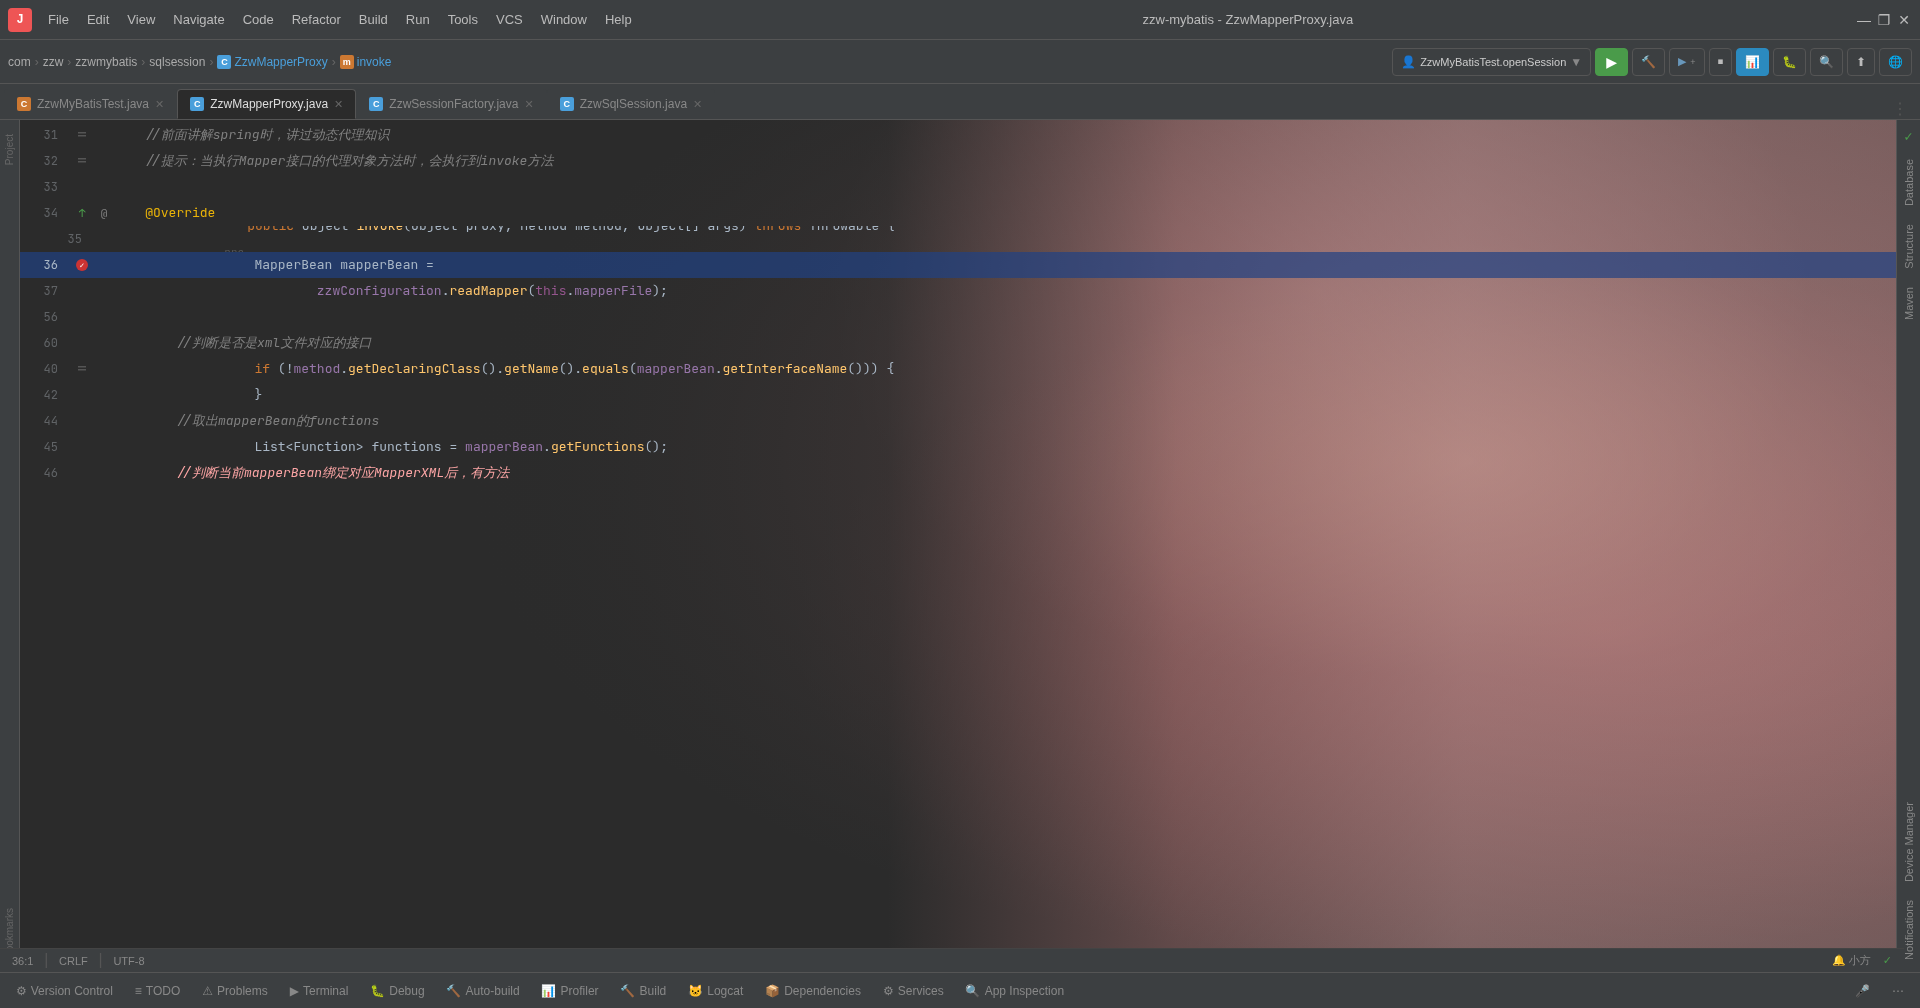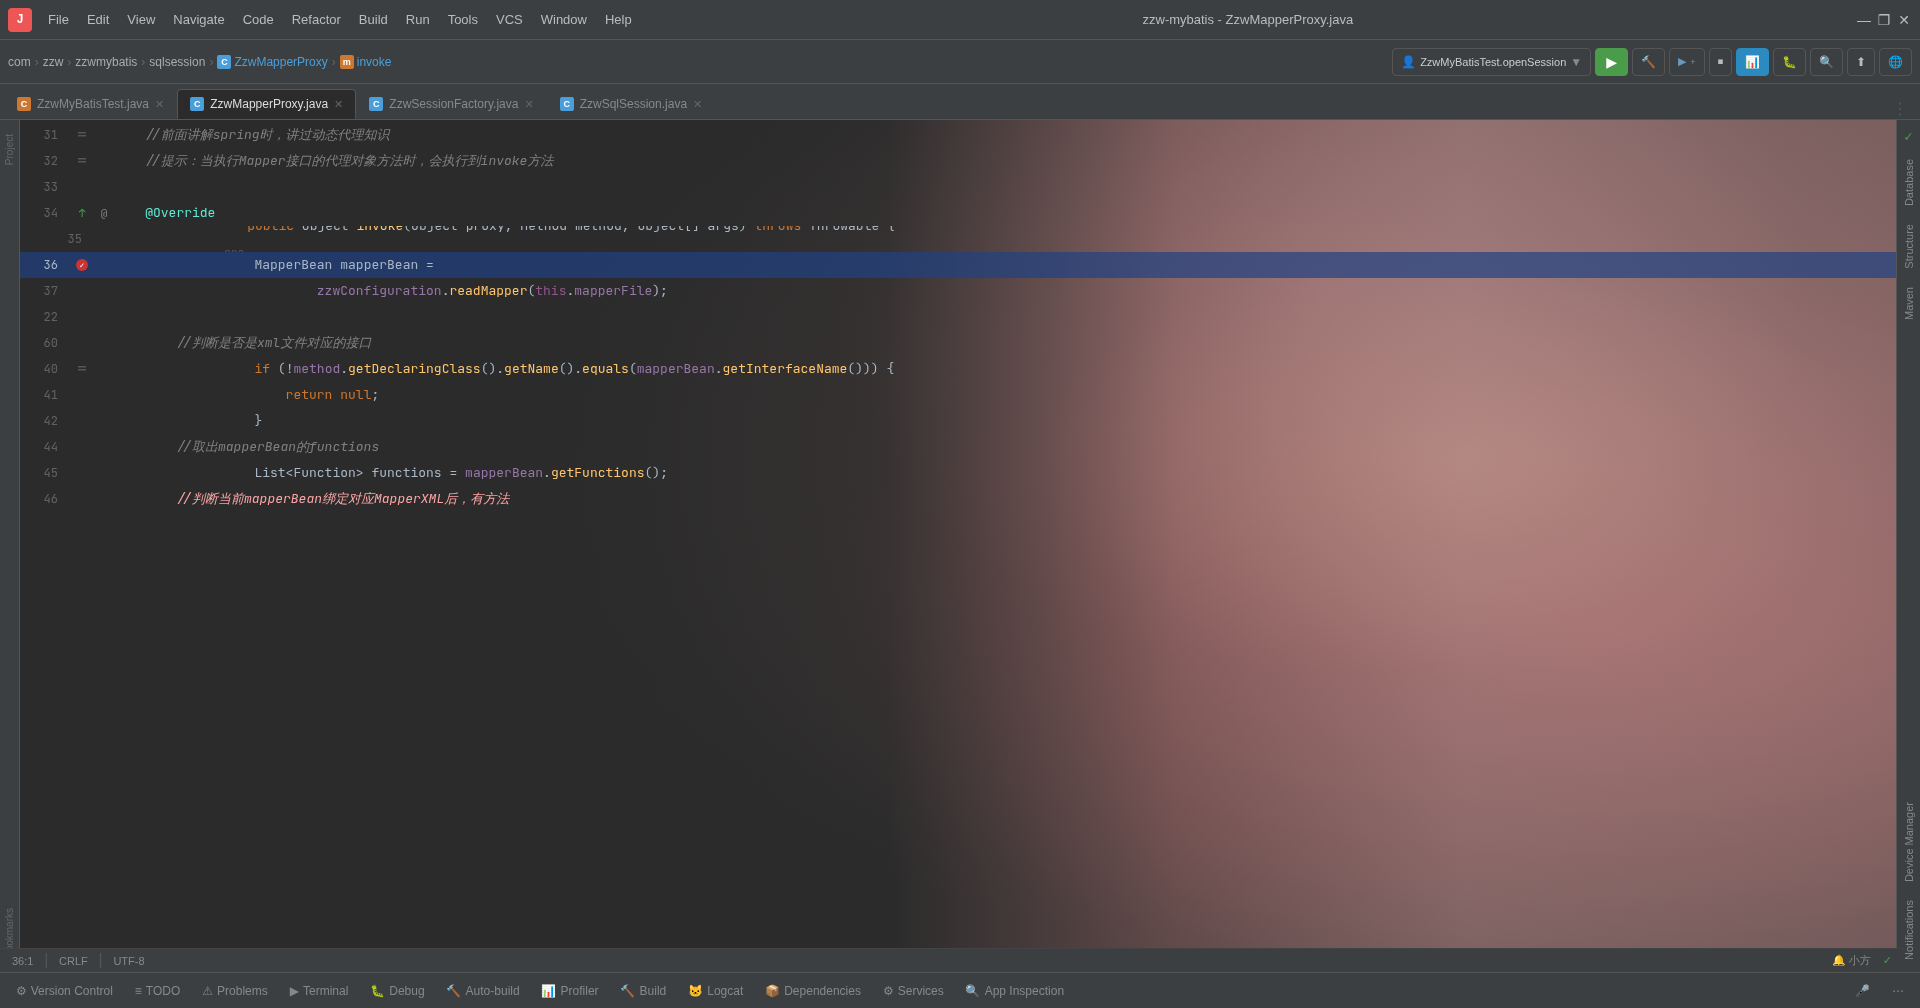--- a/index.html
+++ b/index.html
@@ -447,21 +447,21 @@
       </div>
 
       <div class="code-line">
         <span class="line-num">34</span>
         <span class="gutter-mark">
           <span style="color:#4a9b4a;font-size:11px;">↑</span>
         </span>
         <span class="fold-gutter">
           <span style="color:#808080;font-size:11px;">@</span>
         </span>
-        <span style="color:#5eead4;">&nbsp;&nbsp;&nbsp;&nbsp;@Override</span>
+        <span style="color:#eab308;">&nbsp;&nbsp;&nbsp;&nbsp;@Override</span>
       </div>
 
       <div class="code-line" style="flex-wrap:nowrap;overflow:hidden;padding-left:24px;">
         <span class="line-num">35</span>
         <span class="gutter-mark"></span>
         <span class="fold-gutter"></span>
         <span>
           &nbsp;&nbsp;&nbsp;&nbsp;<span style="color:#cc7832;">public</span> <span style="color:#a9b7c6;">Object</span> <span style="color:#ffc66d;">invoke</span><span style="color:#a9b7c6;">(</span><span style="color:#a9b7c6;">Object</span> <span style="color:#a9b7c6;">proxy</span><span style="color:#a9b7c6;">, </span><span style="color:#a9b7c6;">Method</span> <span style="color:#a9b7c6;">method</span><span style="color:#a9b7c6;">, </span><span style="color:#a9b7c6;">Object</span><span style="color:#a9b7c6;">[]</span> <span style="color:#a9b7c6;">args</span><span style="color:#a9b7c6;">)</span> <span style="color:#cc7832;">throws</span> <span style="color:#a9b7c6;">Throwable</span> <span style="color:#a9b7c6;">{</span>
           <span style="color:#555;font-style:italic;font-size:11px;margin-left:8px;">pro...</span>
         </span>
@@ -483,21 +483,21 @@
       <div class="code-line">
         <span class="line-num">37</span>
         <span class="gutter-mark"></span>
         <span class="fold-gutter"></span>
         <span>
           &nbsp;&nbsp;&nbsp;&nbsp;&nbsp;&nbsp;&nbsp;&nbsp;&nbsp;&nbsp;&nbsp;&nbsp;&nbsp;&nbsp;&nbsp;&nbsp;<span style="color:#9876aa;">zzwConfiguration</span><span style="color:#a9b7c6;">.</span><span style="color:#ffc66d;">readMapper</span><span style="color:#a9b7c6;">(</span><span style="color:#94558d;">this</span><span style="color:#a9b7c6;">.</span><span style="color:#9876aa;">mapperFile</span><span style="color:#a9b7c6;">);</span>
         </span>
       </div>
 
       <div class="code-line">
-        <span class="line-num">22</span>
+        <span class="line-num">56</span>
         <span class="gutter-mark"></span>
         <span class="fold-gutter"></span>
         <span>&nbsp;</span>
       </div>
 
       <div class="code-line">
         <span class="line-num">60</span>
         <span class="gutter-mark"></span>
         <span class="fold-gutter"></span>
         <span style="color:#808080;font-style:italic;">&nbsp;&nbsp;&nbsp;&nbsp;&nbsp;&nbsp;&nbsp;&nbsp;//判断是否是xml文件对应的接口</span>
@@ -510,28 +510,20 @@
               <rect x="4" y="5" width="8" height="1.5" fill="#555"></rect>
               <rect x="4" y="8" width="8" height="1.5" fill="#555"></rect>
             </svg>
         </span>
         <span class="fold-gutter"></span>
         <span>
           &nbsp;&nbsp;&nbsp;&nbsp;&nbsp;&nbsp;&nbsp;&nbsp;<span style="color:#cc7832;">if</span> <span style="color:#a9b7c6;">(!</span><span style="color:#9876aa;">method</span><span style="color:#a9b7c6;">.</span><span style="color:#ffc66d;">getDeclaringClass</span><span style="color:#a9b7c6;">().</span><span style="color:#ffc66d;">getName</span><span style="color:#a9b7c6;">().</span><span style="color:#ffc66d;">equals</span><span style="color:#a9b7c6;">(</span><span style="color:#9876aa;">mapperBean</span><span style="color:#a9b7c6;">.</span><span style="color:#ffc66d;">getInterfaceName</span><span style="color:#a9b7c6;">()))</span> <span style="color:#a9b7c6;">{</span>
         </span>
       </div>
 
-      <div class="code-line">
-        <span class="line-num">41</span>
-        <span class="gutter-mark"></span>
-        <span class="fold-gutter"></span>
-        <span>
-          &nbsp;&nbsp;&nbsp;&nbsp;&nbsp;&nbsp;&nbsp;&nbsp;&nbsp;&nbsp;&nbsp;&nbsp;<span style="color:#cc7832;">return</span> <span style="color:#cc7832;">null</span><span style="color:#a9b7c6;">;</span>
-        </span>
-      </div>
 
       <div class="code-line">
         <span class="line-num">42</span>
         <span class="gutter-mark"></span>
         <span class="fold-gutter"></span>
         <span>
           &nbsp;&nbsp;&nbsp;&nbsp;&nbsp;&nbsp;&nbsp;&nbsp;<span style="color:#a9b7c6;">}</span>
         </span>
       </div>
 

